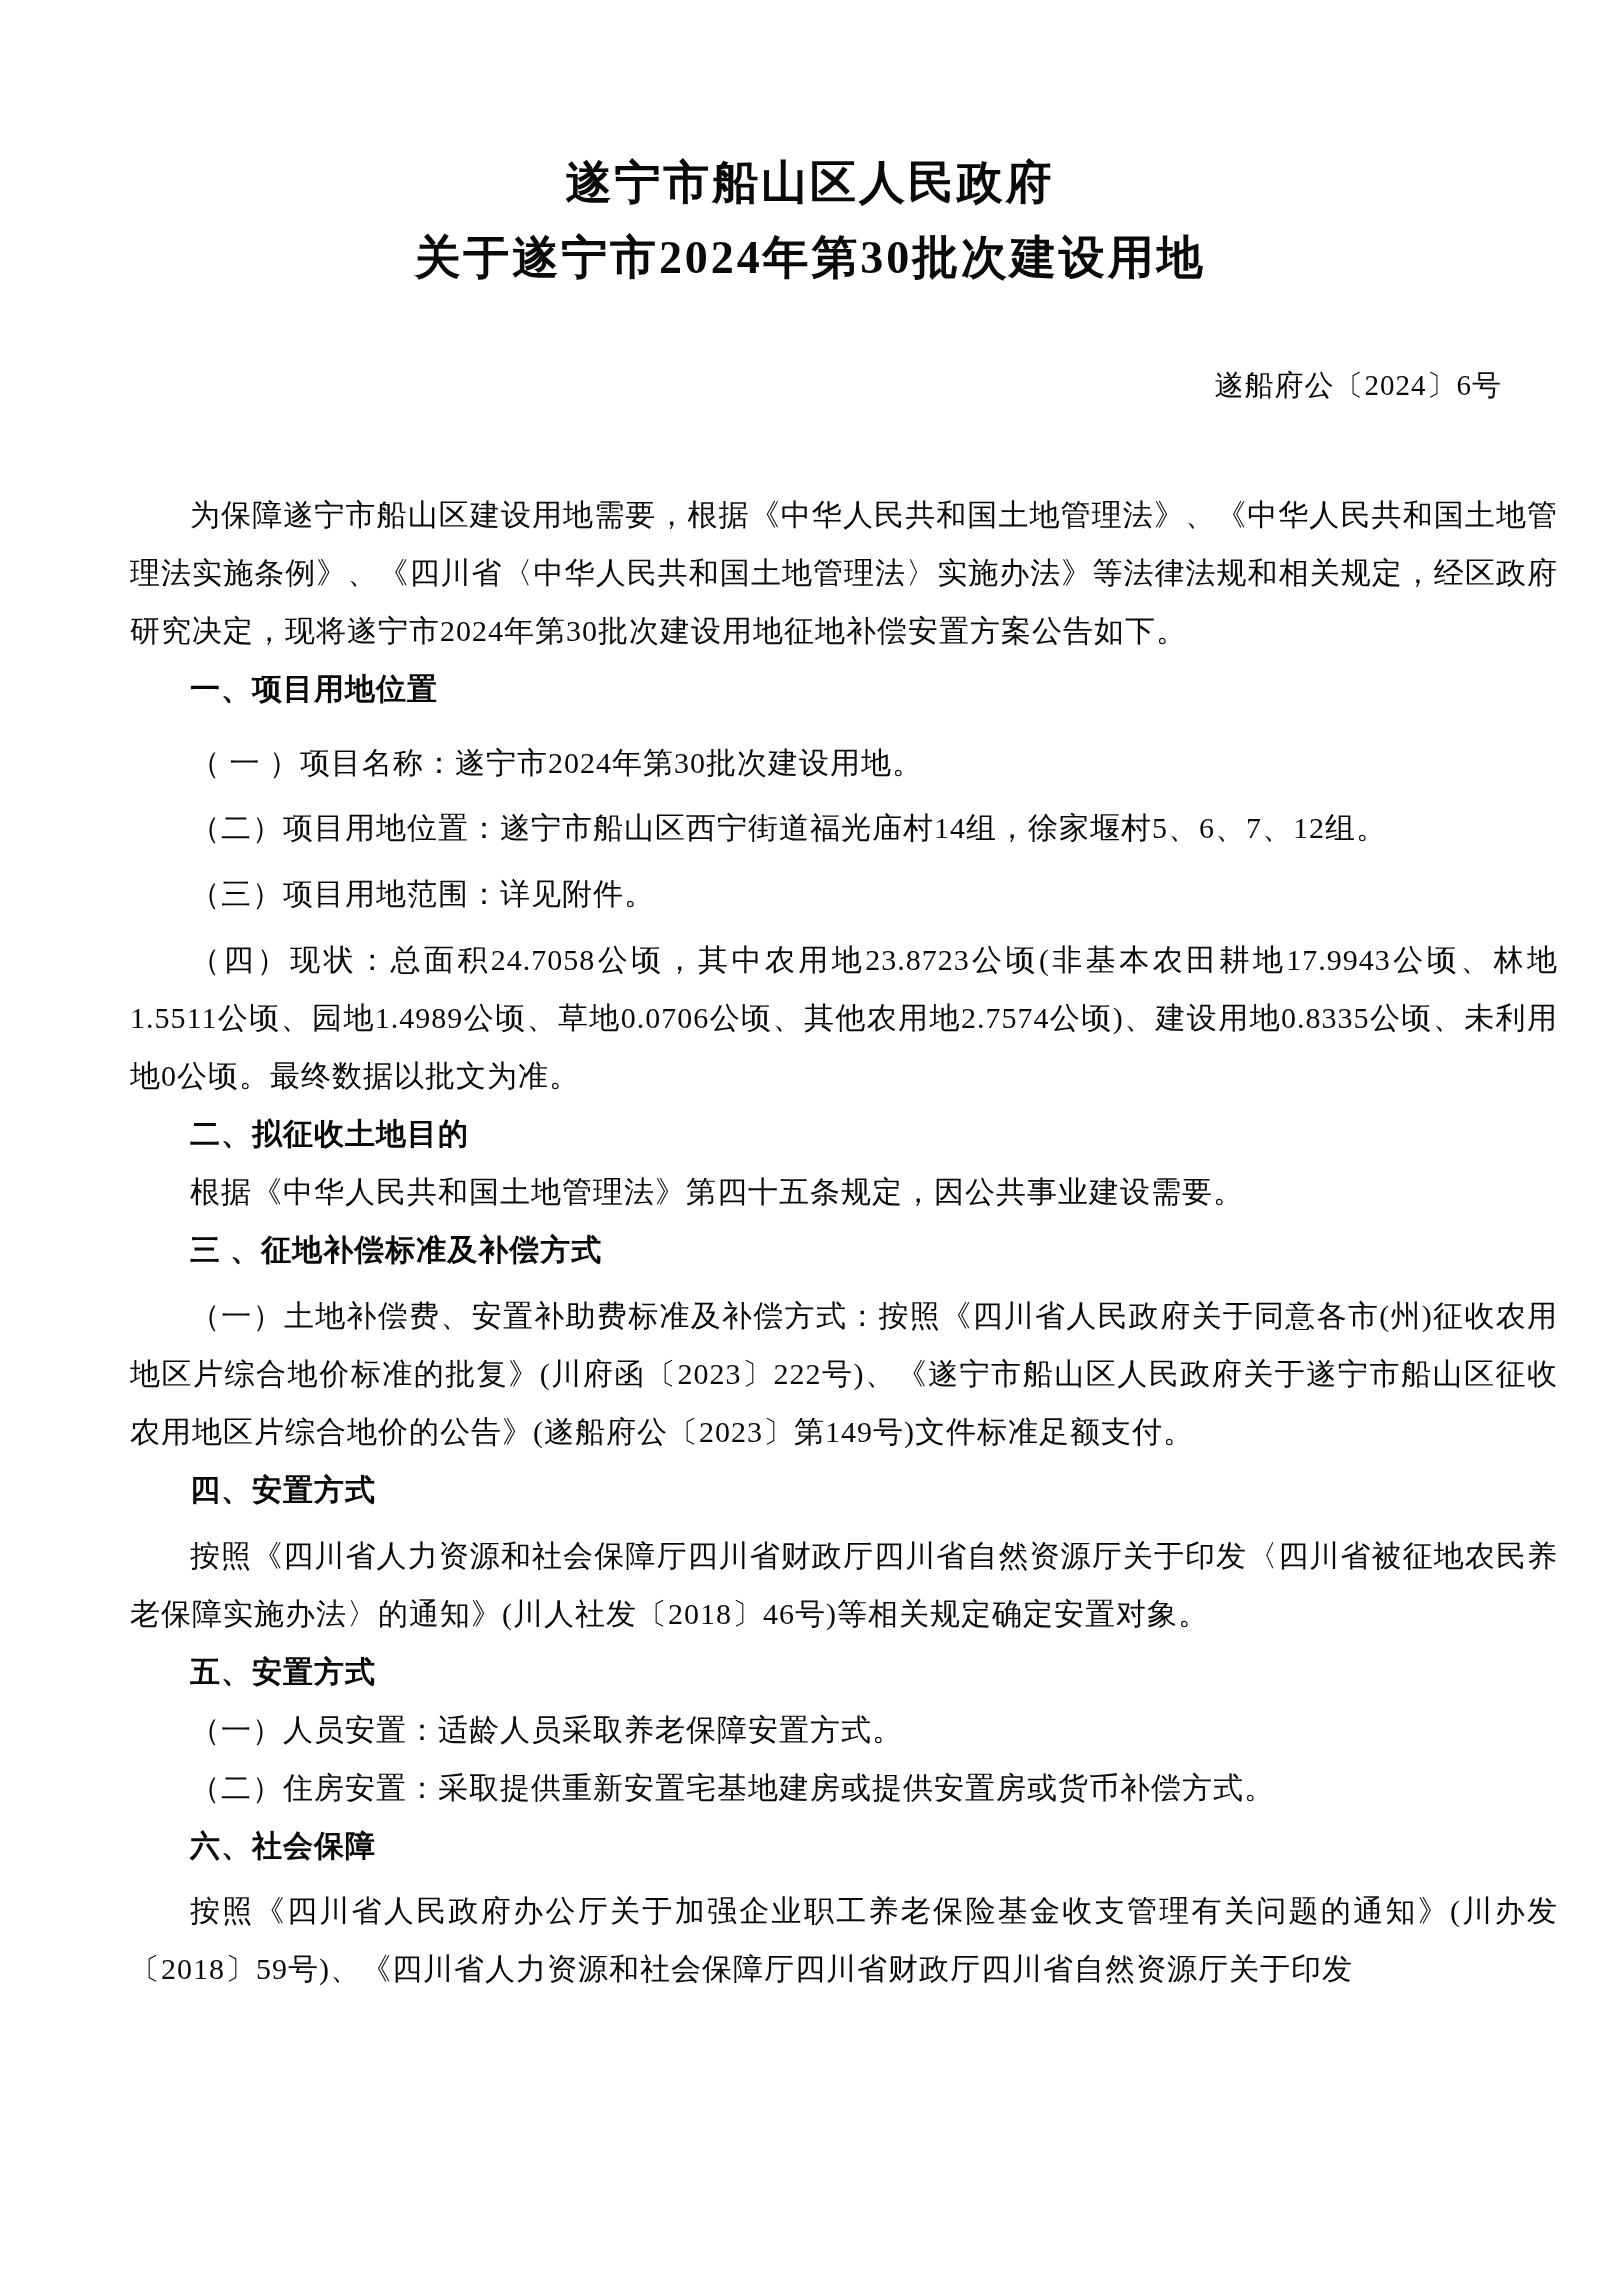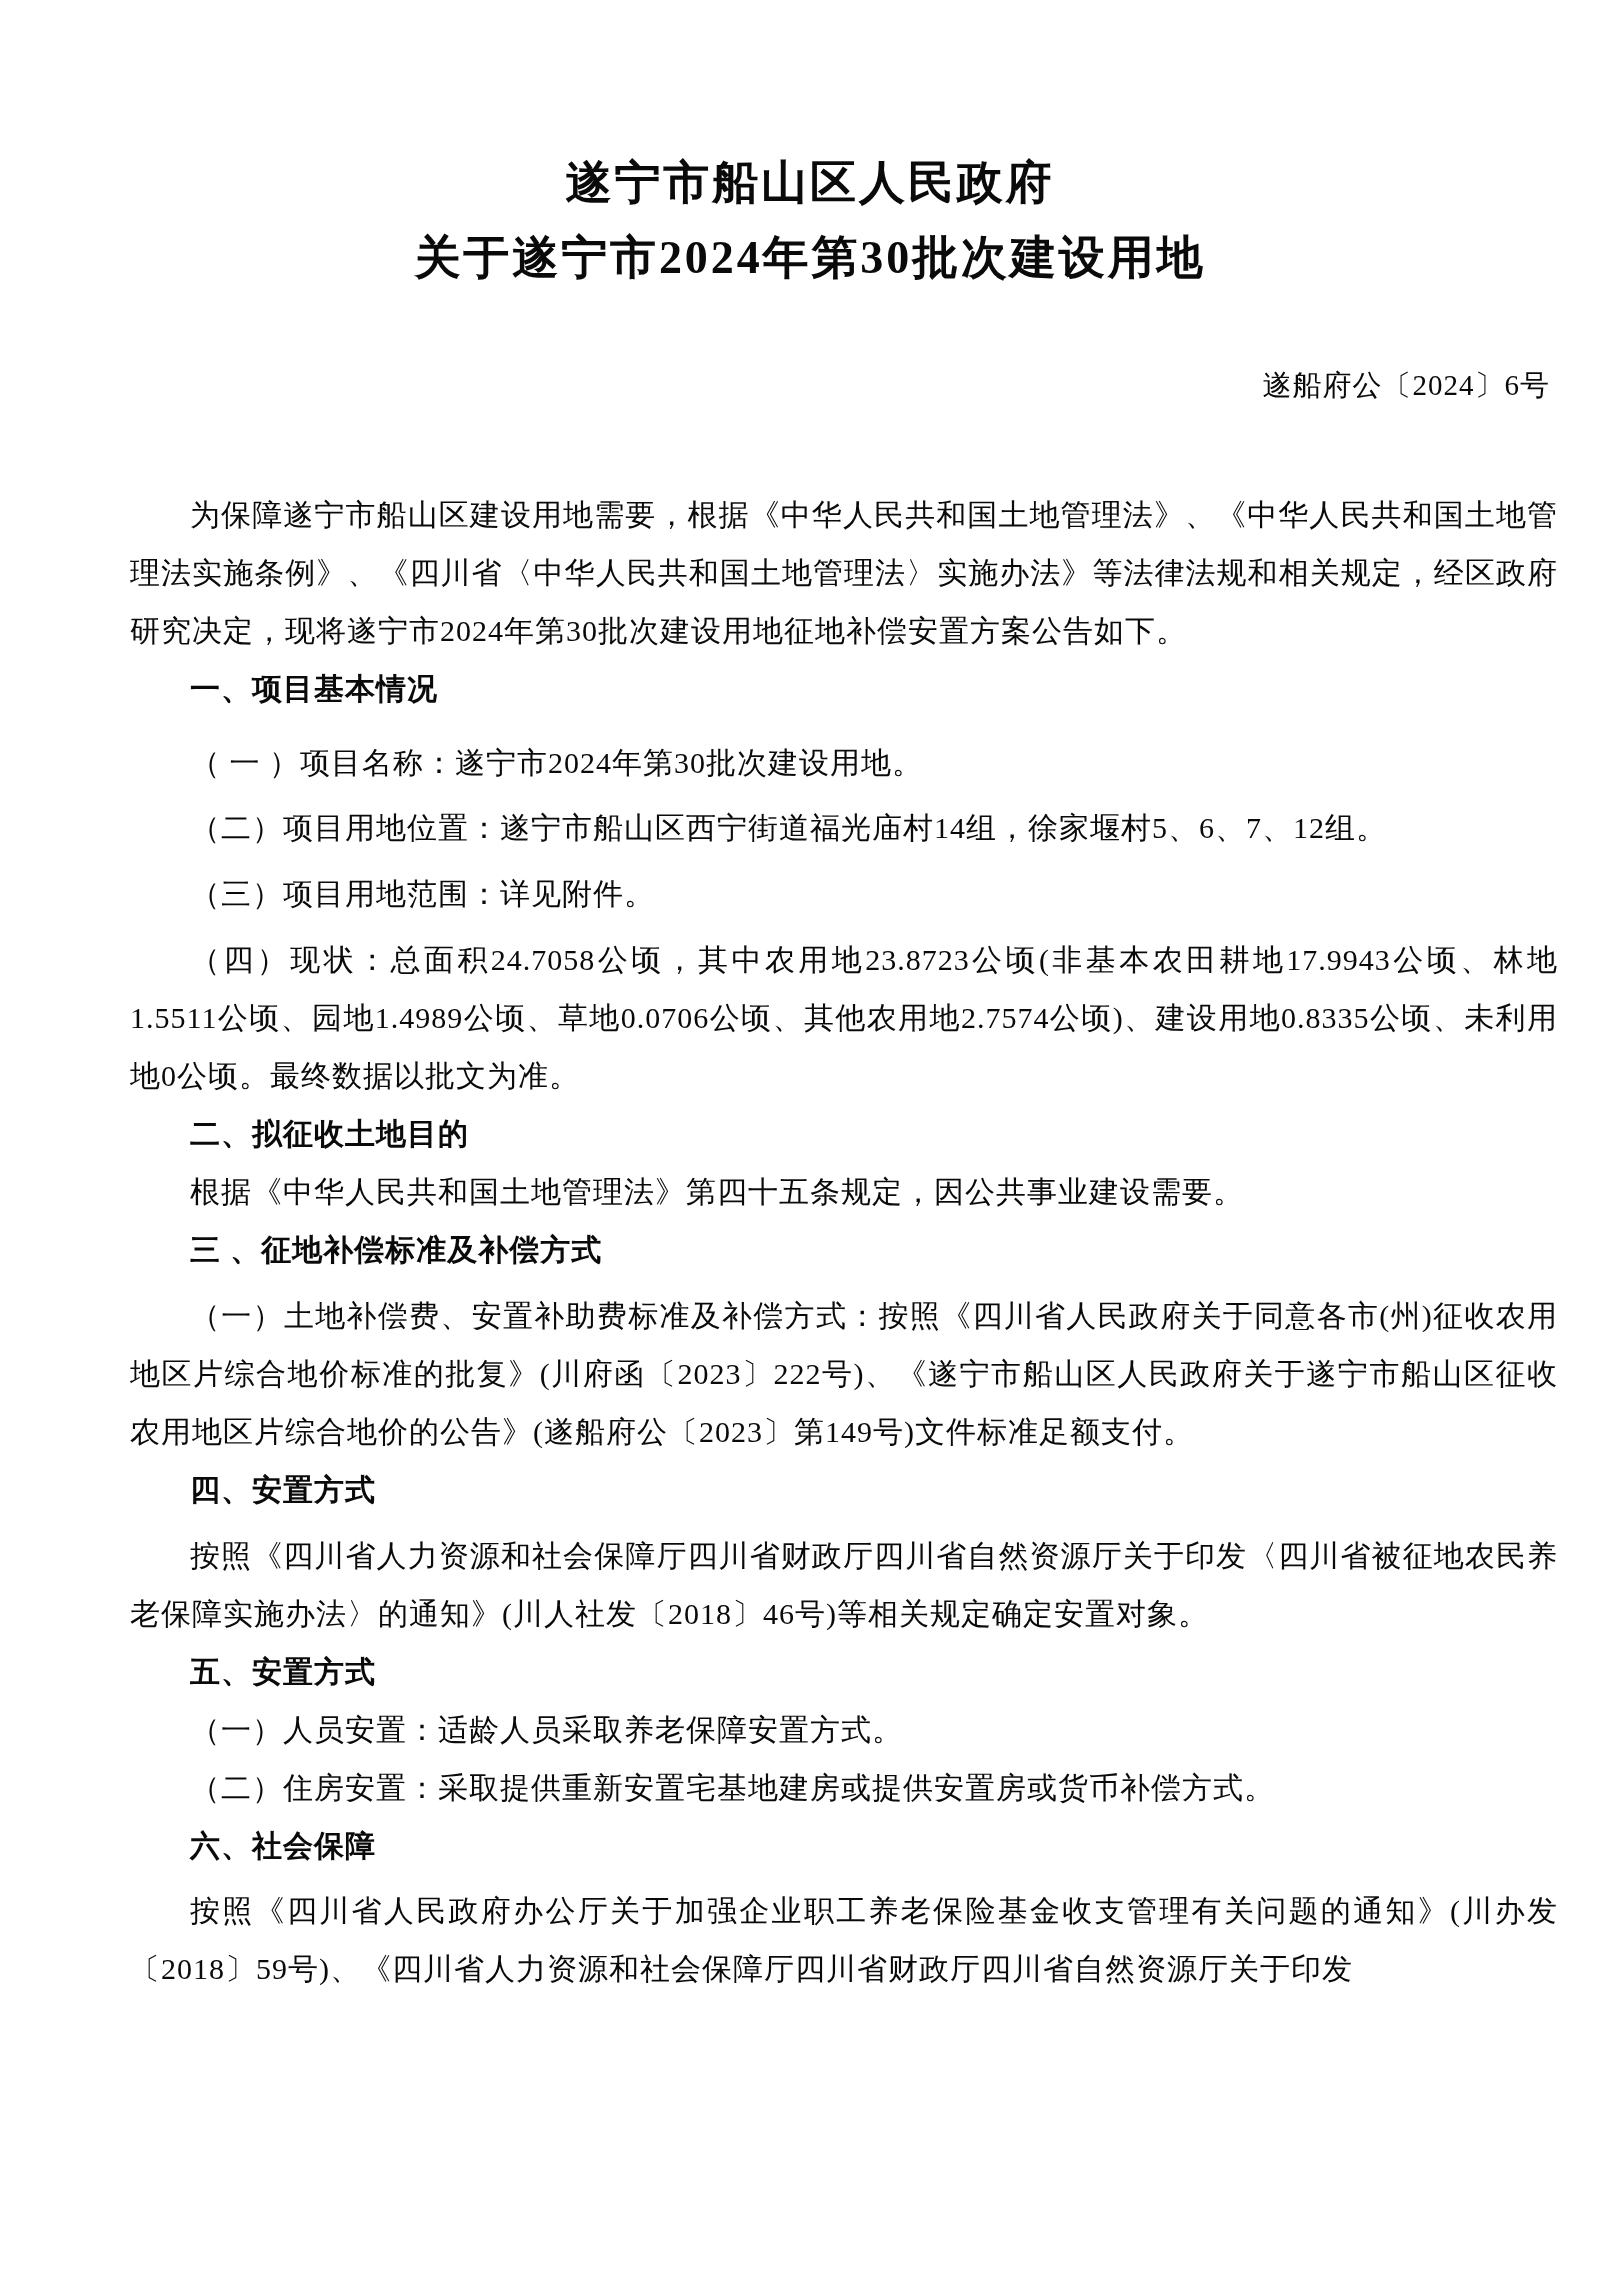--- a/index.html
+++ b/index.html
@@ -25,21 +25,21 @@
     line-height: 75px;
     letter-spacing: 2.9px;
     color: #0a0a0a;
   }
   .title-line {
     white-space: nowrap;
   }
   .doc-number {
     margin-top: 71px;
     text-align: right;
-    padding-right: 70px;
+    padding-right: 118px;
     font-size: 29px;
     letter-spacing: 1px;
     color: #0a0a0a;
   }
   .body-text {
     margin-top: 80px;
     padding: 0 62px 0 130px;
     font-size: 30px;
     line-height: 58px;
     text-align: justify;
@@ -66,21 +66,21 @@
 
   <div class="title-block">
     <div class="title-line">遂宁市船山区人民政府</div>
     <div class="title-line">关于遂宁市2024年第30批次建设用地</div>
   </div>
 
   <div class="doc-number">遂船府公〔2024〕6号</div>
 
   <div class="body-text">
       <p class="para">为保障遂宁市船山区建设用地需要，根据《中华人民共和国土地管理法》、《中华人民共和国土地管理法实施条例》、《四川省〈中华人民共和国土地管理法〉实施办法》等法律法规和相关规定，经区政府研究决定，现将遂宁市2024年第30批次建设用地征地补偿安置方案公告如下。</p>
-      <p class="sec-heading">一、项目基本情况</p>
+      <p class="sec-heading">一、项目用地位置</p>
       <p class="para gap-lg">（ 一 ）项目名称：遂宁市2024年第30批次建设用地。</p>
       <p class="para gap-sm">（二）项目用地位置：遂宁市船山区西宁街道福光庙村14组，徐家堰村5、6、7、12组。</p>
       <p class="para gap-sm">（三）项目用地范围：详见附件。</p>
       <p class="para gap-sm">（四）现状：总面积24.7058公顷，其中农用地23.8723公顷(非基本农田耕地17.9943公顷、林地1.5511公顷、园地1.4989公顷、草地0.0706公顷、其他农用地2.7574公顷)、建设用地0.8335公顷、未利用地0公顷。最终数据以批文为准。</p>
       <p class="sec-heading">二、拟征收土地目的</p>
       <p class="para">根据《中华人民共和国土地管理法》第四十五条规定，因公共事业建设需要。</p>
       <p class="sec-heading">三 、征地补偿标准及补偿方式</p>
       <p class="para gap-sm">（一）土地补偿费、安置补助费标准及补偿方式：按照《四川省人民政府关于同意各市(州)征收农用地区片综合地价标准的批复》(川府函〔2023〕222号)、《遂宁市船山区人民政府关于遂宁市船山区征收农用地区片综合地价的公告》(遂船府公〔2023〕第149号)文件标准足额支付。</p>
       <p class="sec-heading">四、安置方式</p>
       <p class="para gap-sm">按照《四川省人力资源和社会保障厅四川省财政厅四川省自然资源厅关于印发〈四川省被征地农民养老保障实施办法〉的通知》(川人社发〔2018〕46号)等相关规定确定安置对象。</p>

